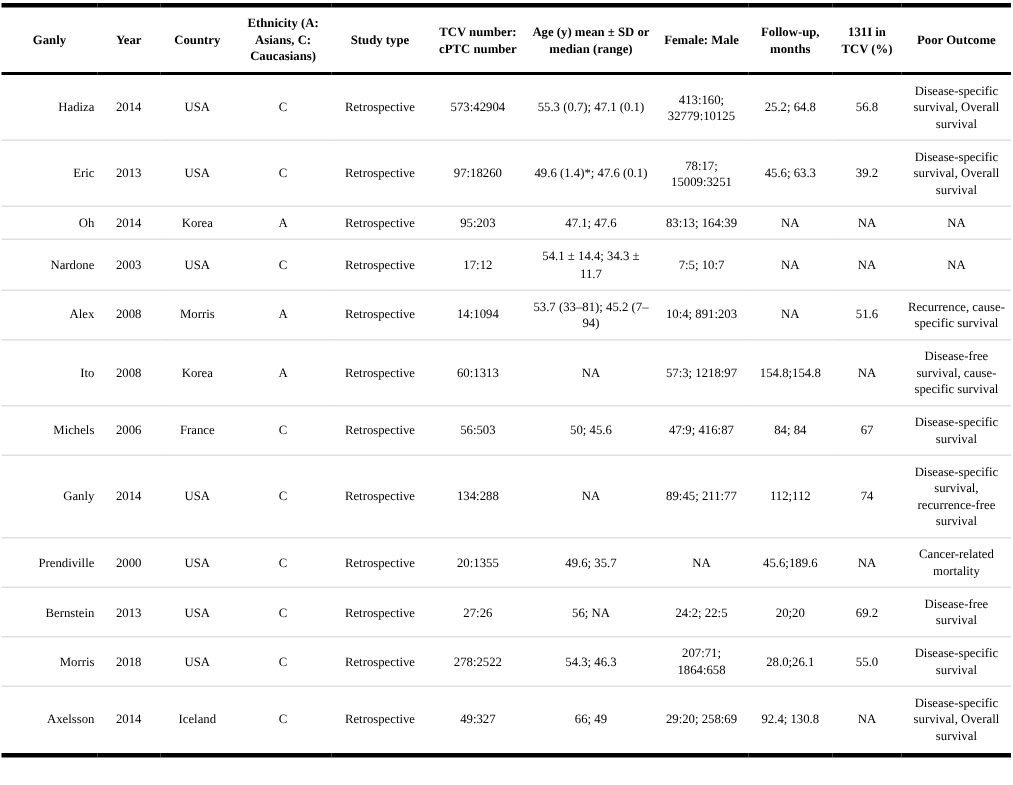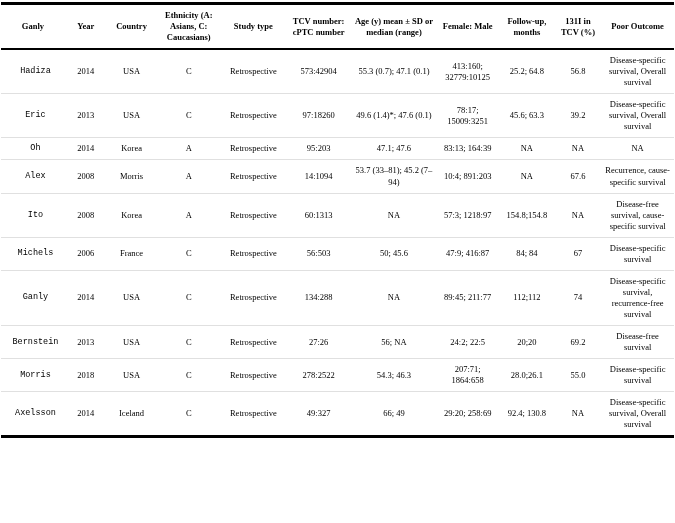--- a/index.html
+++ b/index.html
@@ -39,23 +39,22 @@
     line-height: 1.3;
     text-align: center;
     vertical-align: middle;
     padding: 5px 2px;
     word-wrap: break-word;
   }
   table.studies tbody tr + tr td {
     border-top: 1px solid #e0e0e0;
   }
   table.studies tbody td:first-child {
-    text-align: center;
+    text-align: right;
     padding-left: 7px;
-    font-family: Liberation Mono, monospace;
   }
 </style>
 </head>
 <body>
 
 <div class="paper">
   <table class="studies">
     <colgroup id="colgroup">
         <col style="width: 9.5%;">
         <col style="width: 6.2%;">
@@ -118,30 +117,43 @@
           <td>A</td>
           <td>Retrospective</td>
           <td>95:203</td>
           <td>47.1; 47.6</td>
           <td>83:13; 164:39</td>
           <td>NA</td>
           <td>NA</td>
           <td>NA</td>
         </tr>
         <tr>
+          <td>Nardone</td>
+          <td>2003</td>
+          <td>USA</td>
+          <td>C</td>
+          <td>Retrospective</td>
+          <td>17:12</td>
+          <td>54.1 ± 14.4; 34.3 ± 11.7</td>
+          <td>7:5; 10:7</td>
+          <td>NA</td>
+          <td>NA</td>
+          <td>NA</td>
+        </tr>
+        <tr>
           <td>Alex</td>
           <td>2008</td>
           <td>Morris</td>
           <td>A</td>
           <td>Retrospective</td>
           <td>14:1094</td>
           <td>53.7 (33–81); 45.2 (7–94)</td>
           <td>10:4; 891:203</td>
           <td>NA</td>
-          <td>67.6</td>
+          <td>51.6</td>
           <td>Recurrence, cause-specific survival</td>
         </tr>
         <tr>
           <td>Ito</td>
           <td>2008</td>
           <td>Korea</td>
           <td>A</td>
           <td>Retrospective</td>
           <td>60:1313</td>
           <td>NA</td>
@@ -170,20 +182,33 @@
           <td>C</td>
           <td>Retrospective</td>
           <td>134:288</td>
           <td>NA</td>
           <td>89:45; 211:77</td>
           <td>112;112</td>
           <td>74</td>
           <td>Disease-specific survival, recurrence-free survival</td>
         </tr>
         <tr>
+          <td>Prendiville</td>
+          <td>2000</td>
+          <td>USA</td>
+          <td>C</td>
+          <td>Retrospective</td>
+          <td>20:1355</td>
+          <td>49.6; 35.7</td>
+          <td>NA</td>
+          <td>45.6;189.6</td>
+          <td>NA</td>
+          <td>Cancer-related mortality</td>
+        </tr>
+        <tr>
           <td>Bernstein</td>
           <td>2013</td>
           <td>USA</td>
           <td>C</td>
           <td>Retrospective</td>
           <td>27:26</td>
           <td>56; NA</td>
           <td>24:2; 22:5</td>
           <td>20;20</td>
           <td>69.2</td>

